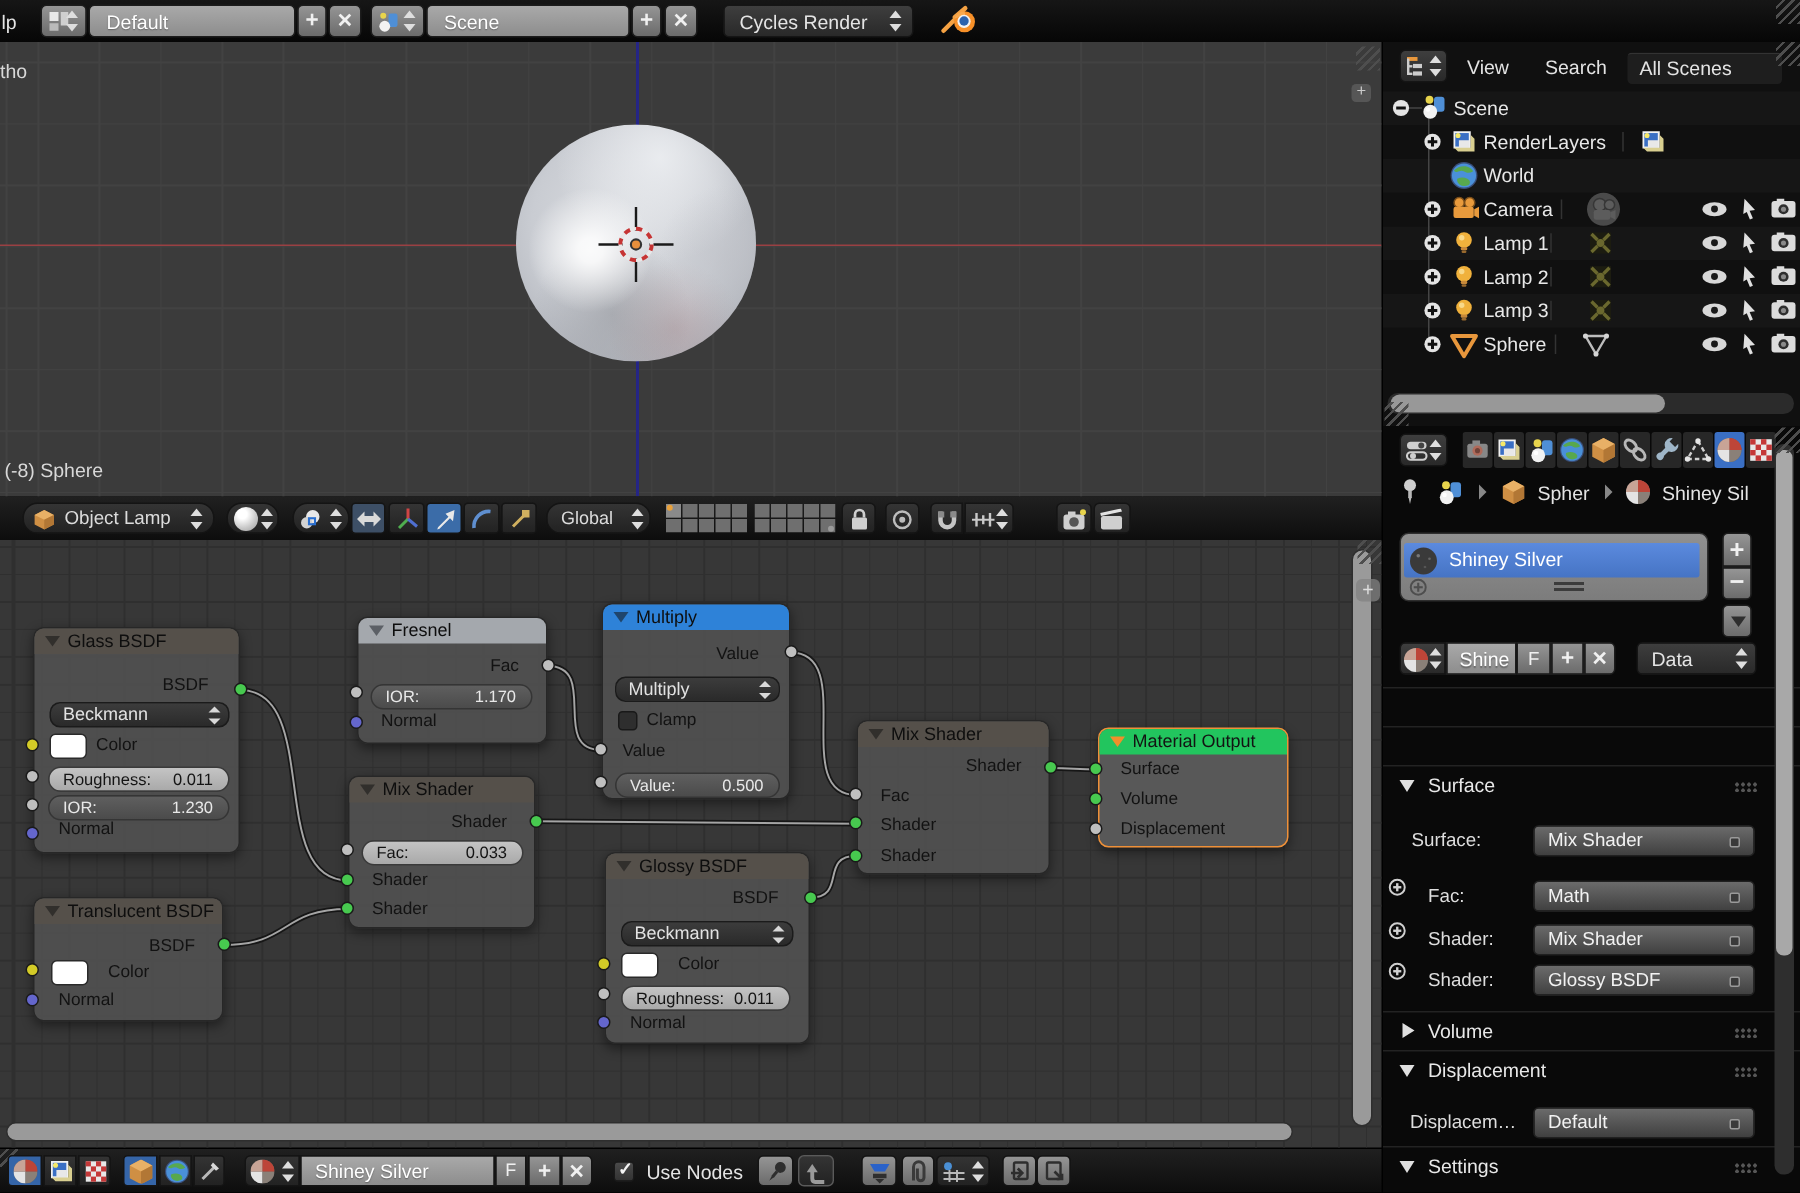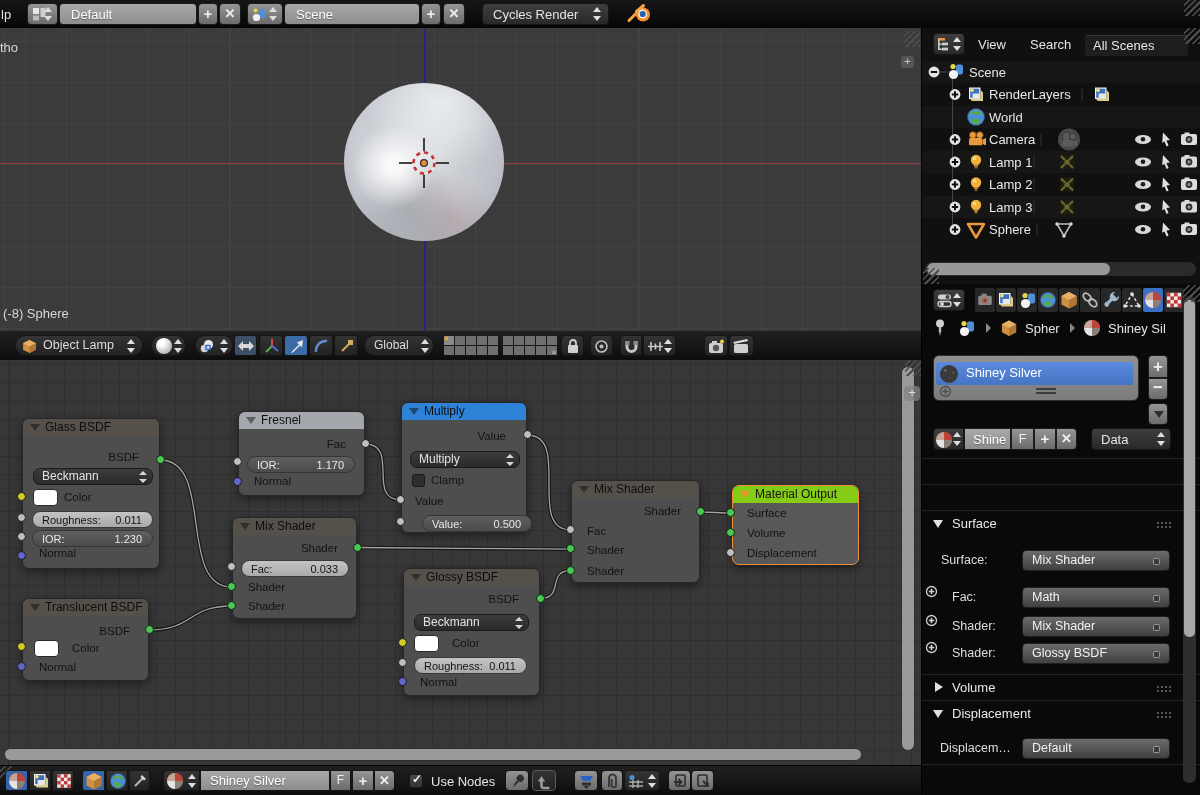--- a/index.html
+++ b/index.html
@@ -34,21 +34,21 @@
 #ne{position:absolute;left:0;top:360px;width:921px;height:405px;background-color:#373737;
  background-image:repeating-linear-gradient(to right,#2f2f2f 0 1px,transparent 1px 18.4px),repeating-linear-gradient(to bottom,#2f2f2f 0 1px,transparent 1px 18.4px);
  background-position:9px 0,0 4px;overflow:hidden}
 
 .node{position:absolute;background:rgba(79,79,79,.95);border:1px solid #272727;border-radius:7px;box-shadow:0 3px 8px rgba(0,0,0,.45);font-size:11.5px;color:#121212}
 .nhead{height:17px;border-radius:6px 6px 0 0;padding-left:22px;line-height:16px;font-size:12px;color:#0e0e0e;position:relative}
 .nhead:before{content:"";position:absolute;left:7px;top:5px;border-left:5px solid transparent;border-right:5px solid transparent;border-top:7px solid rgba(20,20,20,.55)}
 .h-sh{background:#55504a}
 .h-in{background:#a4a8ad}
 .h-cv{background:#2e82d8}
-.h-out{background:#84cc16}
+.h-out{background:#22c55e}
 .h-out:before{border-top-color:#ef8f2b!important}
 .h-in:before{border-top-color:#5c6066!important}
 .nlbl{position:absolute;color:#121212}
 .sock{position:absolute;width:9px;height:9px;border-radius:50%;border:1.5px solid #1a1a1a}
 .s-grn{background:#47c94f}.s-gry{background:#bfbfbf}.s-yel{background:#d3cb27}.s-blu{background:#6466cc}
 .nslider{position:absolute;height:17px;border-radius:8.5px;font-size:11px;line-height:16px}
 .sl-l{background:linear-gradient(#c4c4c4,#a9a9a9);border:1px solid #3a3a3a;color:#141414}
 .sl-d{background:linear-gradient(#5f5f5f,#4b4b4b);border:1px solid #353535;color:#e8e8e8}
 .ndd{position:absolute;height:17px;background:linear-gradient(#3c3c3c,#2a2a2a);border:1px solid #1b1b1b;border-radius:7px;color:#e2e2e2;font-size:12px;line-height:15px;padding-left:8px}
 .swatch{position:absolute;width:25px;height:17px;background:#fff;border:1px solid #2a2a2a;border-radius:4px}
@@ -335,21 +335,21 @@
       <div class="sock s-blu" style="left:-6px;top:65px"></div>
     </div>
 
     <div class="node" style="left:401px;top:42px;width:126px;height:131px">
       <div class="nhead h-cv">Multiply</div>
       <div class="nlbl" style="right:20px;top:27px">Value</div>
       <div class="ndd" style="left:8px;top:48px;width:110px">Multiply<span class="updn sm" style="right:5px"></span></div>
       <div class="abs" style="left:10px;top:71px;width:13px;height:13px;background:#2e2e2e;border:1px solid #191919;border-radius:3px"></div>
       <div class="nlbl" style="left:29px;top:71px">Clamp</div>
       <div class="nlbl" style="left:13px;top:92px">Value</div>
-      <div class="nslider sl-d" style="left:20px;top:112px;width:110px">
+      <div class="nslider sl-d" style="left:8px;top:112px;width:110px">
             <span style="position:absolute;left:9px">Value:</span>
             <span style="position:absolute;right:10px">0.500</span>
           </div>
       <div class="sock s-gry" style="right:-6px;top:27px"></div>
       <div class="sock s-gry" style="left:-6px;top:92px"></div>
       <div class="sock s-gry" style="left:-6px;top:114px"></div>
     </div>
 
     <div class="node" style="left:232px;top:157px;width:125px;height:102px">
       <div class="nhead h-sh">Mix Shader</div>
@@ -890,18 +890,23 @@
       </div>
   <div class="sep" style="top:416px"></div>
   <div class="secthead" style="top:419px">
         <span class="tri-d" style="top:7px"></span>
         <span style="position:absolute;left:30px;top:3px">Displacement</span>
         <span class="grip"></span>
       </div>
   <div class="plbl" style="left:18px;top:457px">Displacem…</div>
   <div class="pbtn" style="top:454px">Default</div>
   <div class="sep" style="top:480px"></div>
+  <div class="secthead" style="top:483px">
+        <span class="tri-d" style="top:7px"></span>
+        <span style="position:absolute;left:30px;top:3px">Settings</span>
+        <span class="grip"></span>
+      </div>
 
   <div class="abs" style="left:261px;top:12px;width:13px;height:487px;background:#2e2e2e;border-radius:6px"></div>
   <div class="abs" style="left:262px;top:16px;width:11px;height:337px;background:#a8a8a8;border-radius:5px"></div>
   <div class="dgrip" style="right:1px;top:2px"></div>
 </div>
 
 </div>
 </body></html>

